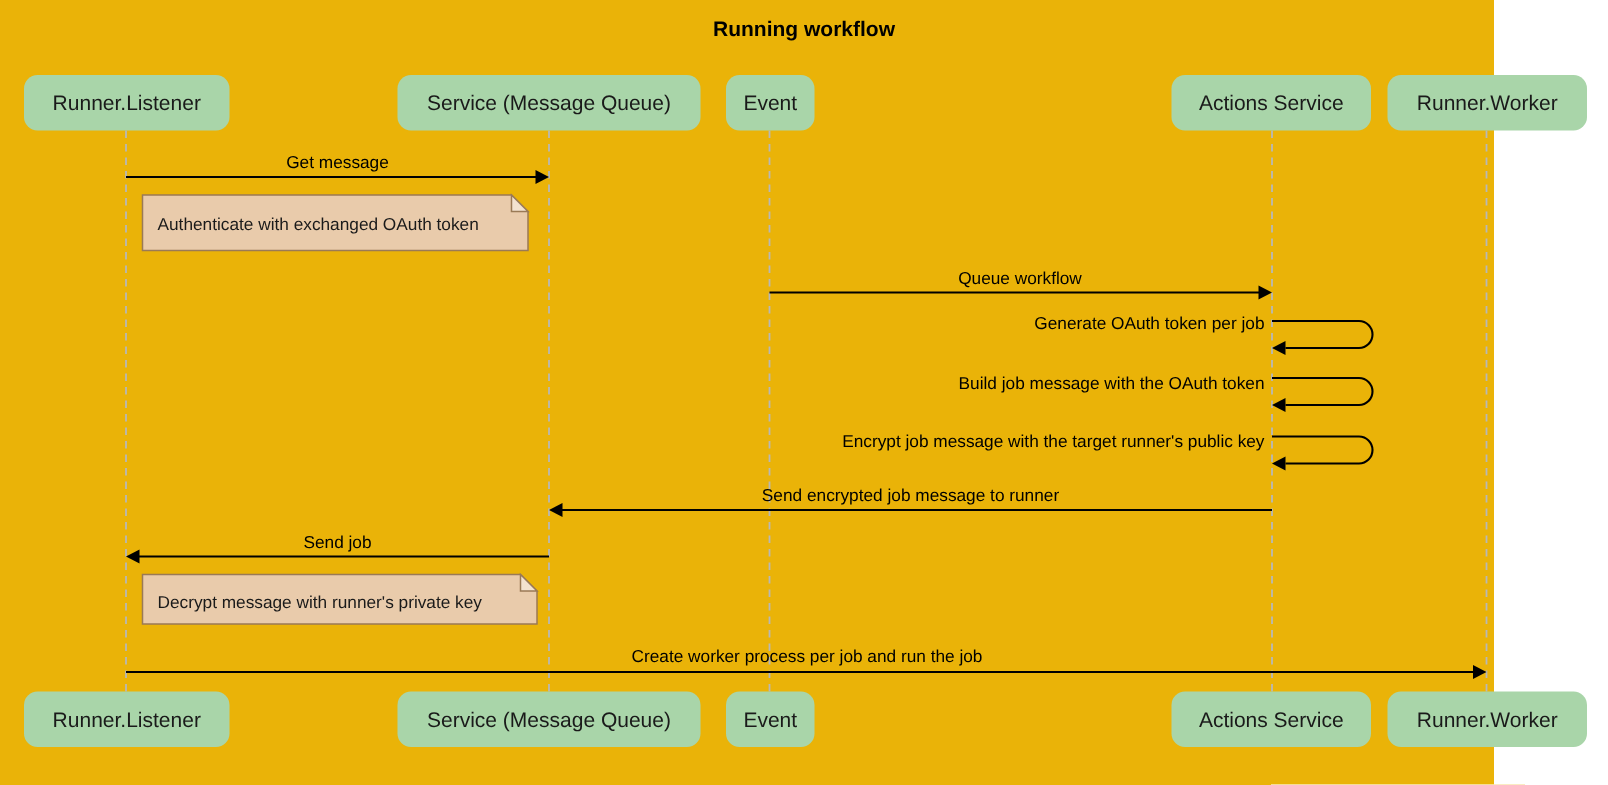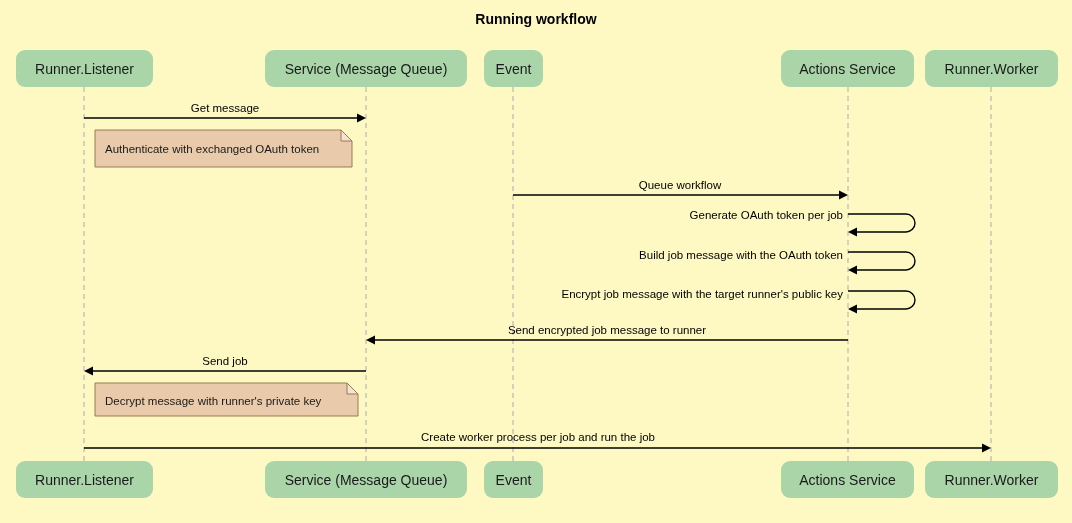--- a/index.html
+++ b/index.html
@@ -8,23 +8,23 @@
     background: #ffffff;
   }
   body {
     font-family: "Liberation Sans", sans-serif;
     width: 1072px;
     height: 523px;
     overflow: hidden;
   }
   #diagram-root {
     position: relative;
-    width: 1072px;
+    width: 996px;
     height: 523px;
-    background: #fef9c3;
+    background: #eab308;
   }
   svg#seq-svg {
     position: absolute;
     left: 0;
     top: 0;
     width: 1072px;
     height: 523px;
     display: block;
   }
   .diagram-title {

